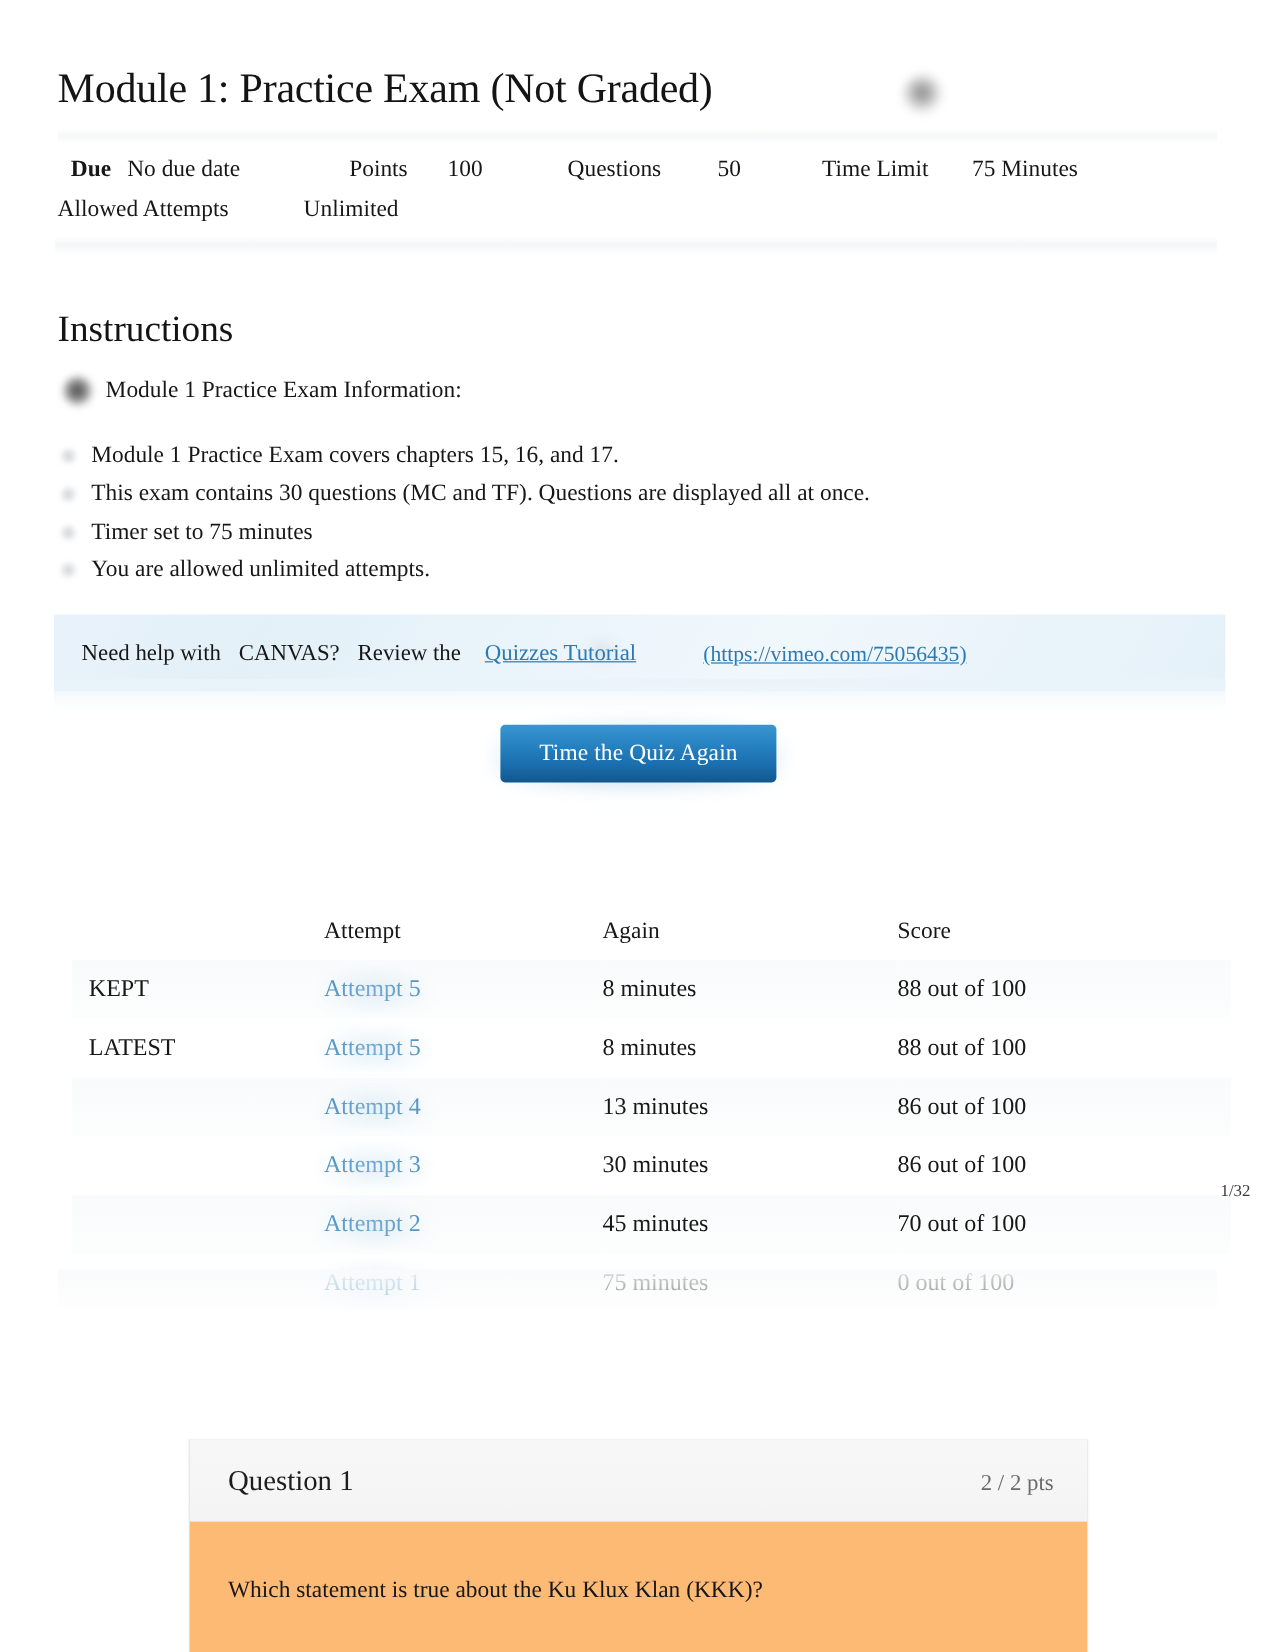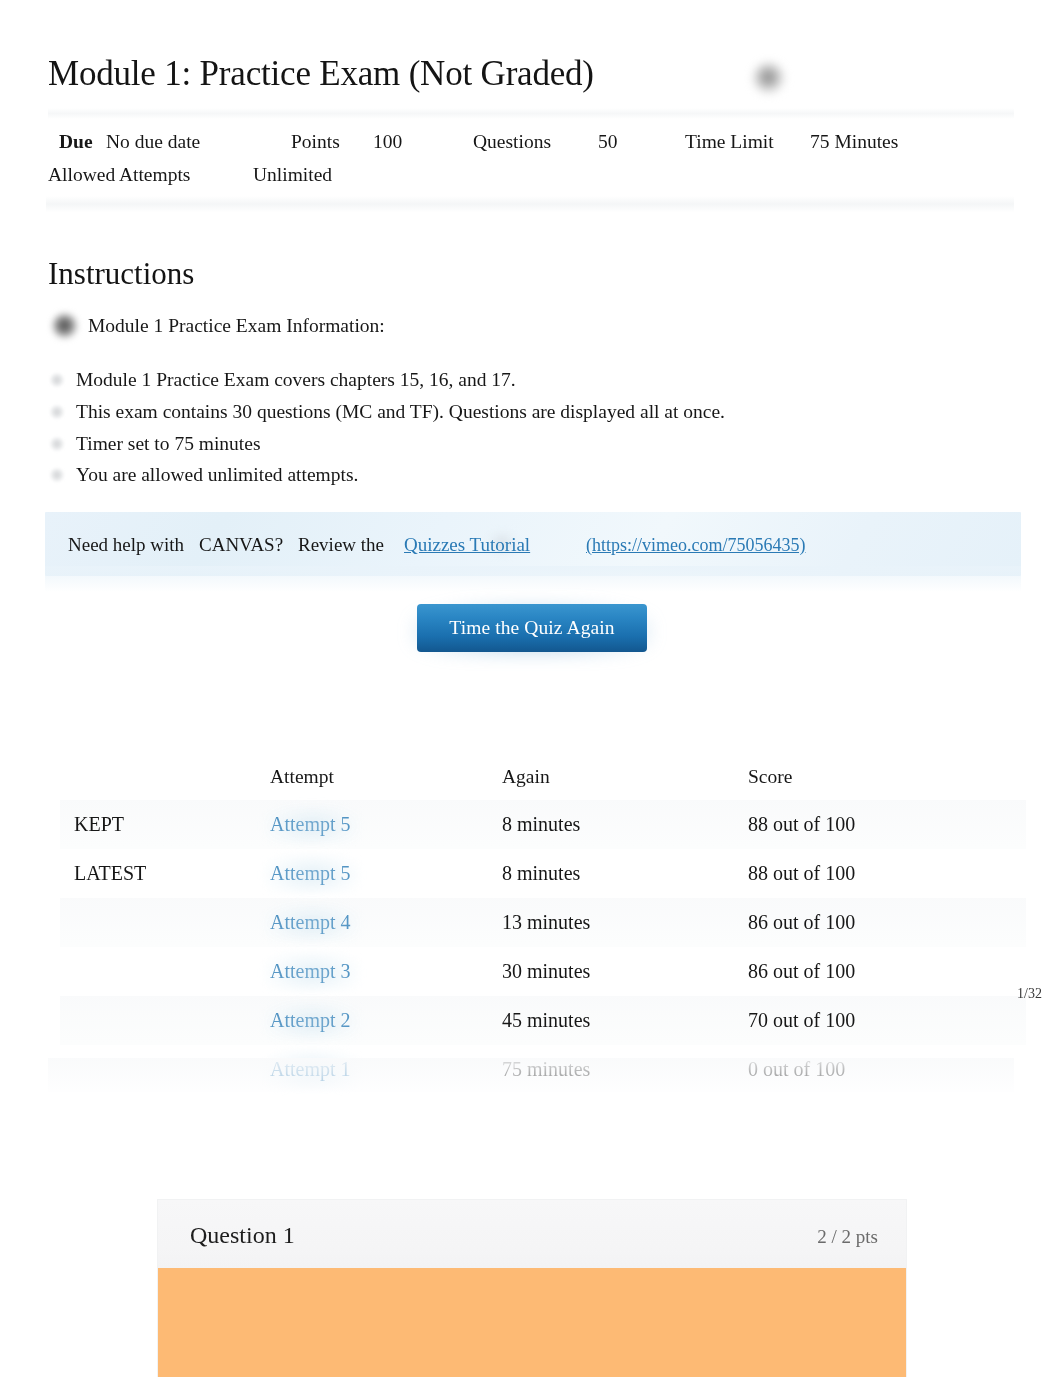--- a/index.html
+++ b/index.html
@@ -450,17 +450,18 @@
       </tr>
     </tbody>
   </table>
   <div class="table-tail"></div>
 
   <div class="question-card soft">
     <div class="question-card-header">
       <span class="question-number">Question 1</span>
       <span class="question-points">2 / 2 pts</span>
     </div>
+    <div class="question-body">Which statement is true about the Ku Klux Klan (KKK)?</div>
   </div>
 
   <div class="page-number">1/32</div>
 
 </div>
 
 </body></html>

